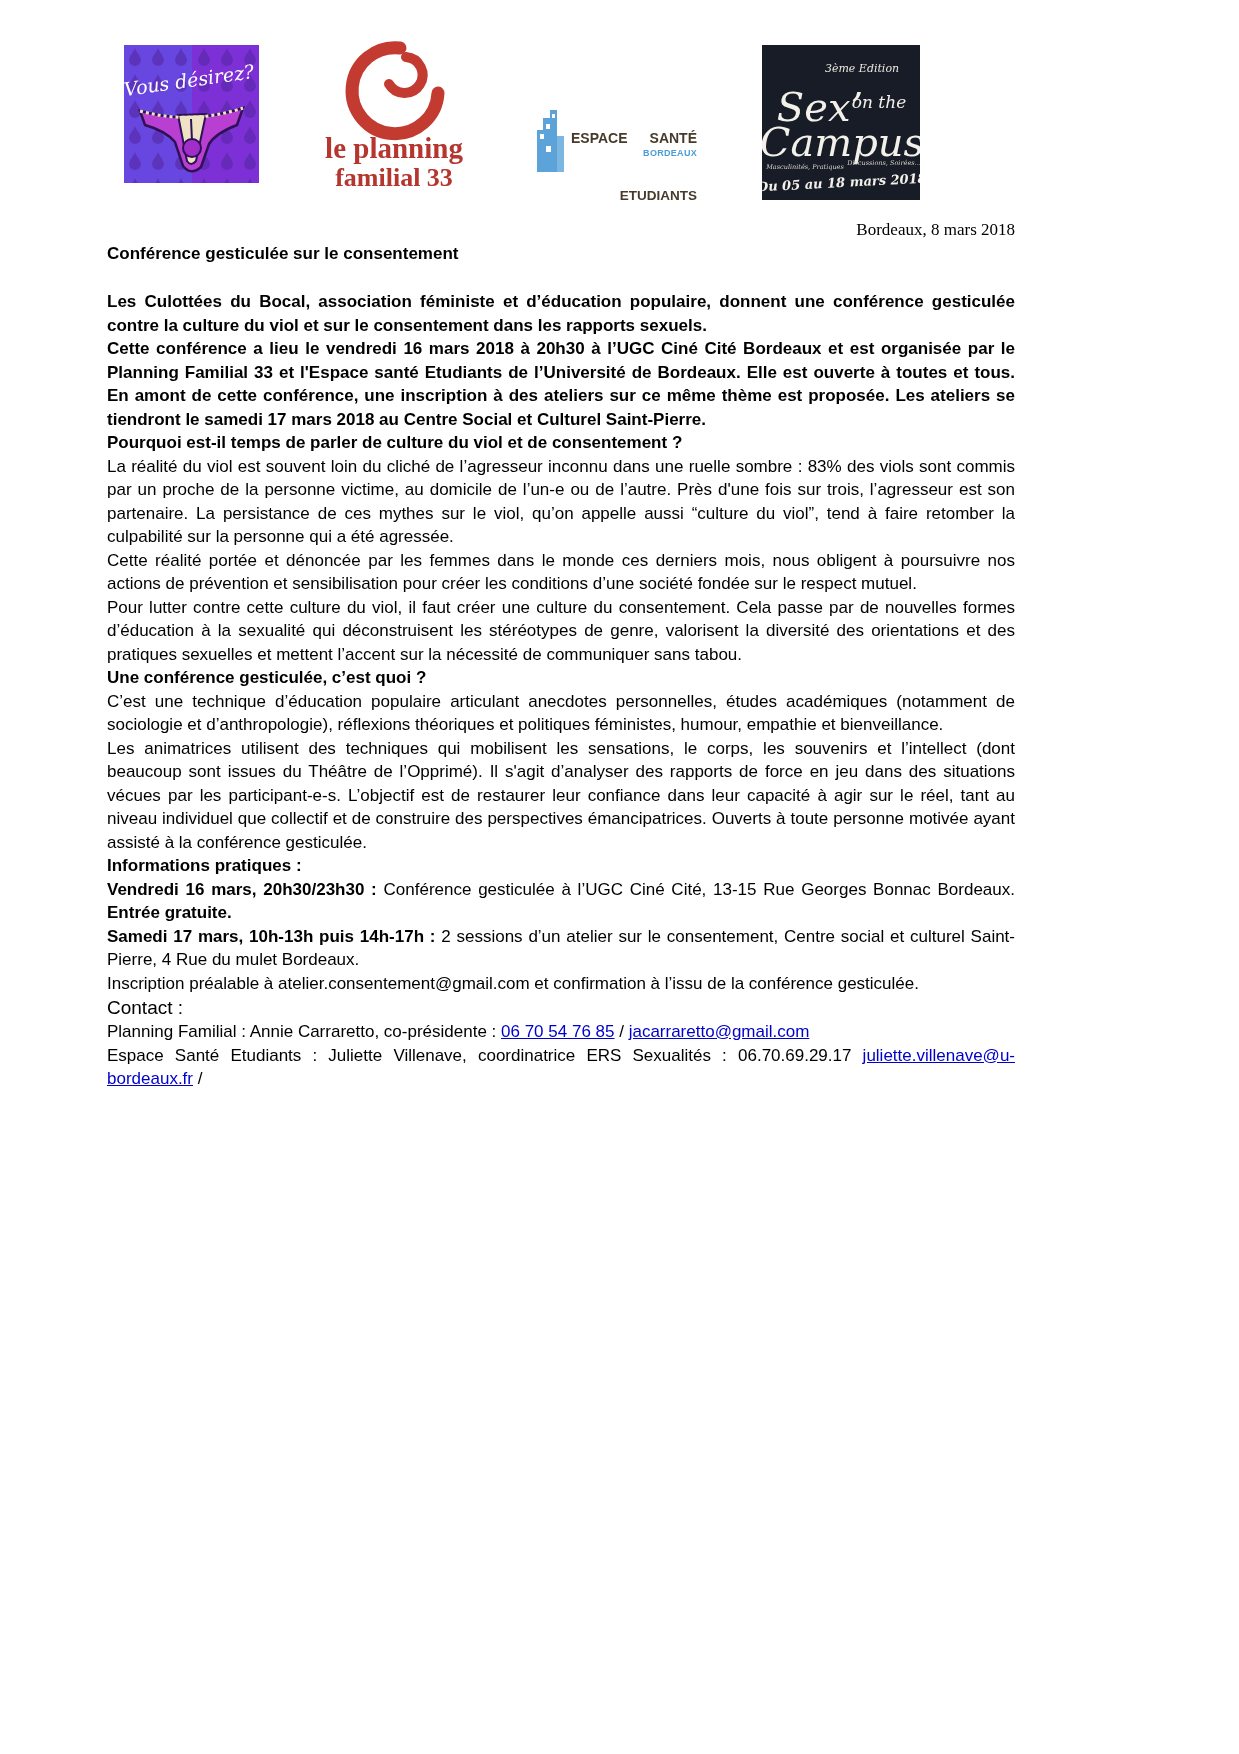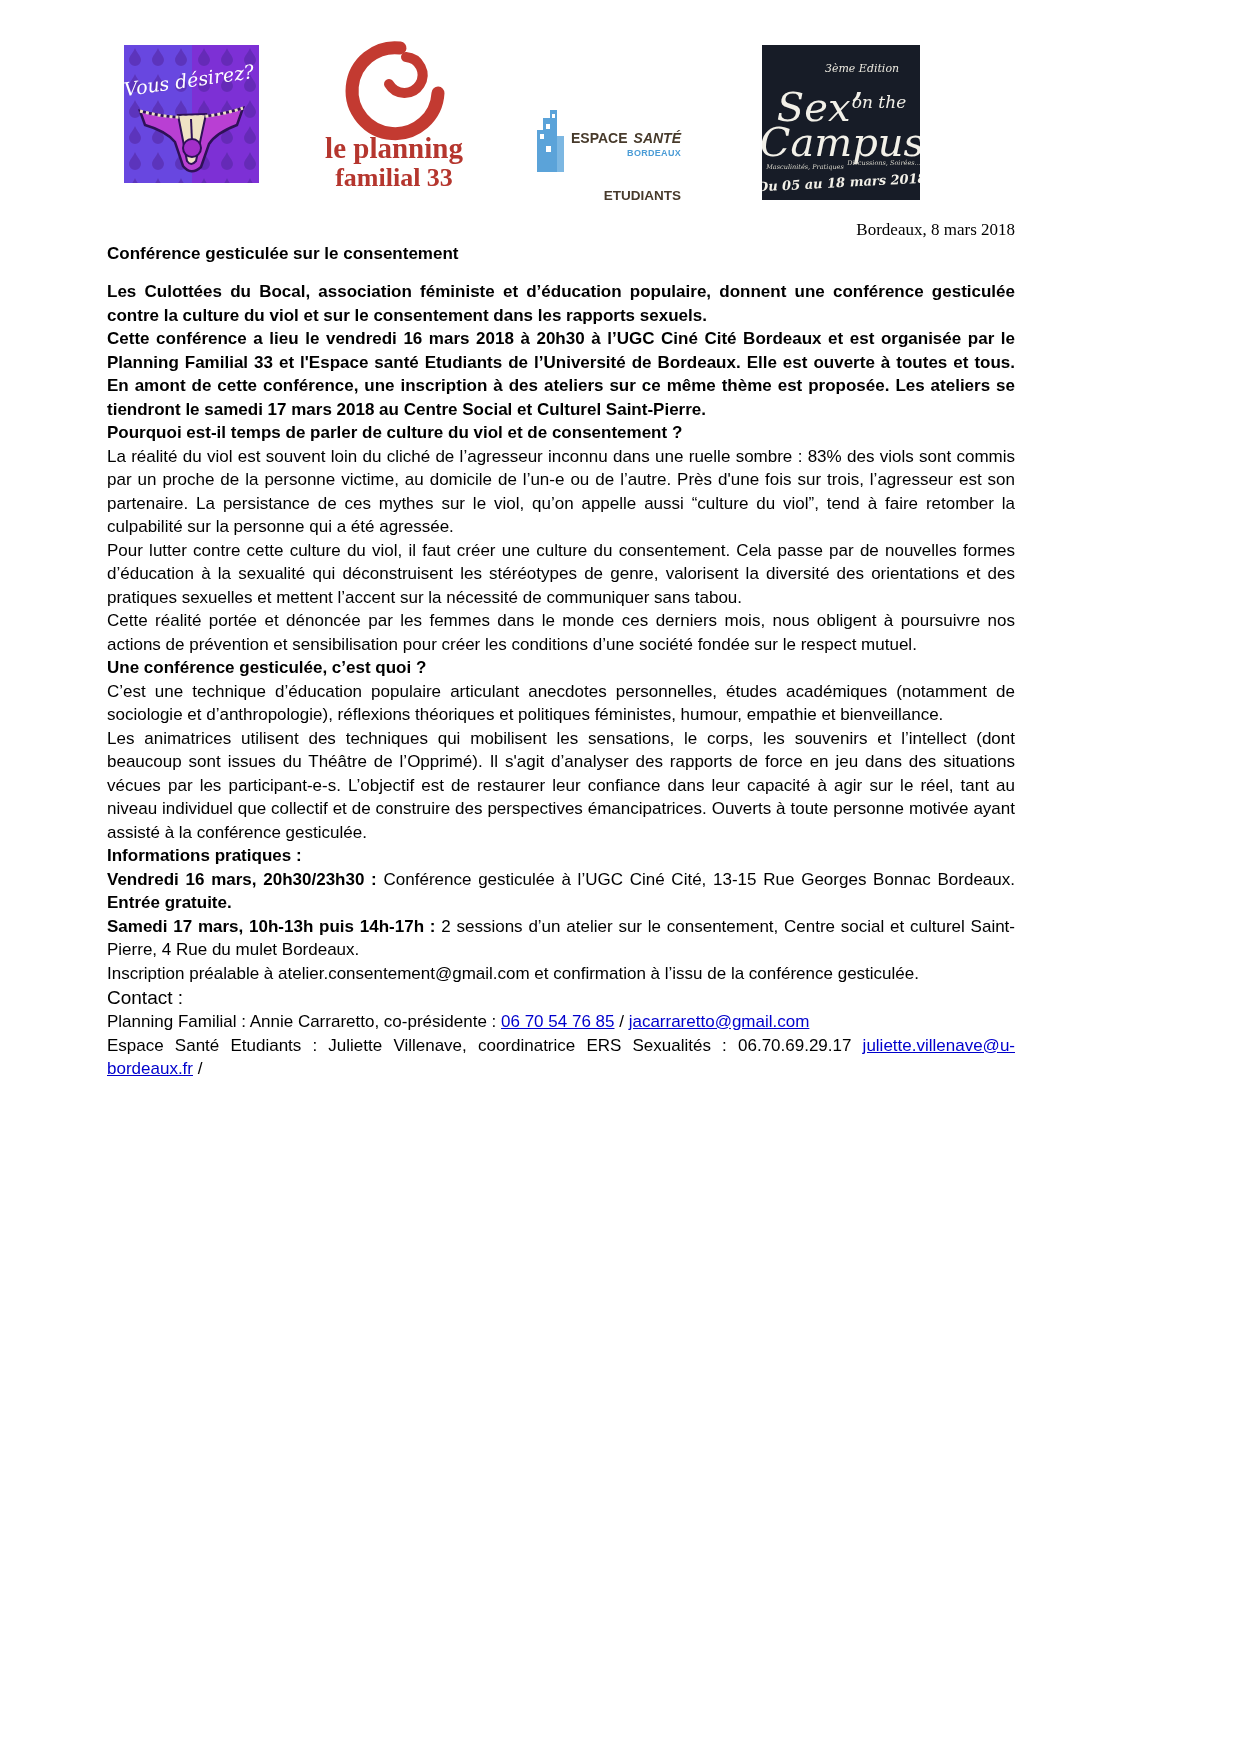--- a/index.html
+++ b/index.html
@@ -11,31 +11,31 @@
   }
   .logo { position:absolute; }
   .logo svg { display:block; }
   #logo-vous     { left:124px; top:45px; }
   #logo-planning { left:312px; top:36px; }
   #logo-espace   { left:533px; top:106px; display:flex; align-items:flex-start; }
   #logo-sex      { left:728px; top:45px;padding-left:34px; }
 
   .esp-text { padding-top:24px; margin-left:4px; }
   .esp-l1 { font-weight:bold; font-size:14px; color:#473a2b; white-space:nowrap; letter-spacing:0; }
-  .esp-l1 .sp { margin-left:6px;font-style:italic; }
+  .esp-l1 .sp { margin-left:22px; }
   .esp-l2 { white-space:nowrap; margin-top:2px; display:flex; align-items:flex-end;flex-direction:column; }
   .esp-bordeaux  { color:#4b9cd6; font-size:9px; font-weight:bold; letter-spacing:.3px; }
   .esp-etudiants { color:#473a2b; font-size:13.5px; font-weight:bold; margin-left:3px;margin-top:30px; }
 
   .content { position:absolute; left:107px; top:218px; width:908px; font-size:17px; line-height:23.5px; }
   .content p, .content h2 { margin:0; font-size:17px; }
   .dateline { text-align:right; margin-top:8px;font-family:Liberation Serif, serif; }
   .kicker   { font-weight:bold; margin-top:2px; }
   .doc-title{ font-weight:bold; margin-top:14px; }
-  .intro    { margin-top:15px; }
+  .intro    { margin-top:25px; }
   .b   { font-weight:bold; }
   .just{ text-align:justify; }
   .sec-h { font-weight:bold; }
   .mt6 { margin-top:6px; }  .mt16{ margin-top:16px; }
   .mt20{ margin-top:20px; } .mt24{ margin-top:24px; } .mt26{ margin-top:26px; }
   .contact-h { font-size:19px !important; line-height:25px; margin-top:24px; }
   a.lnk { color:#0000cc; text-decoration:underline; cursor:pointer; }
 </style>
 </head>
 <body>
@@ -112,22 +112,22 @@
     <p class="dateline">Bordeaux, 8 mars 2018</p>
     <p class="doc-title">Conférence gesticulée sur le consentement</p>
 
     <div class="intro">
       <p class="b just">Les Culottées du Bocal, association féministe et d’éducation populaire, donnent une conférence gesticulée contre la culture du viol et sur le consentement dans les rapports sexuels.</p>
       <p class="b just">Cette conférence a lieu le vendredi 16 mars 2018 à 20h30 à l’UGC Ciné Cité Bordeaux et est organisée par le Planning Familial 33 et l'Espace santé Etudiants de l’Université de Bordeaux. Elle est ouverte à toutes et tous. En amont de cette conférence, une inscription à des ateliers sur ce même thème est proposée. Les ateliers se tiendront le samedi 17 mars 2018 au Centre Social et Culturel Saint-Pierre.</p>
     </div>
 
     <h2 class="sec-h mt20">Pourquoi est-il temps de parler de culture du viol et de consentement ?</h2>
     <p class="just mt16">La réalité du viol est souvent loin du cliché de l’agresseur inconnu dans une ruelle sombre : 83% des viols sont commis par un proche de la personne victime, au domicile de l’un-e ou de l’autre. Près d'une fois sur trois, l’agresseur est son partenaire. La persistance de ces mythes sur le viol, qu’on appelle aussi “culture du viol”, tend à faire retomber la culpabilité sur la personne qui a été agressée.</p>
+    <p class="just">Cette réalité portée et dénoncée par les femmes dans le monde ces derniers mois, nous obligent à poursuivre nos actions de prévention et sensibilisation pour créer les conditions d’une société fondée sur le respect mutuel.</p>
     <p class="just">Pour lutter contre cette culture du viol, il faut créer une culture du consentement. Cela passe par de nouvelles formes d’éducation à la sexualité qui déconstruisent les stéréotypes de genre, valorisent la diversité des orientations et des pratiques sexuelles et mettent l’accent sur la nécessité de communiquer sans tabou.</p>
-    <p class="just">Cette réalité portée et dénoncée par les femmes dans le monde ces derniers mois, nous obligent à poursuivre nos actions de prévention et sensibilisation pour créer les conditions d’une société fondée sur le respect mutuel.</p>
 
     <h2 class="sec-h mt24">Une conférence gesticulée, c’est quoi ?</h2>
     <p class="just mt16">C’est une technique d’éducation populaire articulant anecdotes personnelles, études académiques (notamment de sociologie et d’anthropologie), réflexions théoriques et politiques féministes, humour, empathie et bienveillance.</p>
 
     <p class="just mt16">Les animatrices utilisent des techniques qui mobilisent les sensations, le corps, les souvenirs et l’intellect (dont beaucoup sont issues du Théâtre de l’Opprimé). Il s'agit d’analyser des rapports de force en jeu dans des situations vécues par les participant-e-s. L’objectif est de restaurer leur confiance dans leur capacité à agir sur le réel, tant au niveau individuel que collectif et de construire des perspectives émancipatrices. Ouverts à toute personne motivée ayant assisté à la conférence gesticulée.</p>
 
     <h2 class="sec-h mt26">Informations pratiques :</h2>
 
     <p class="just mt20"><span class="b">Vendredi 16 mars, 20h30/23h30 :</span><span> Conférence gesticulée à l’UGC Ciné Cité, 13-15 Rue Georges Bonnac Bordeaux. </span><span class="b">Entrée gratuite.</span></p>
 

